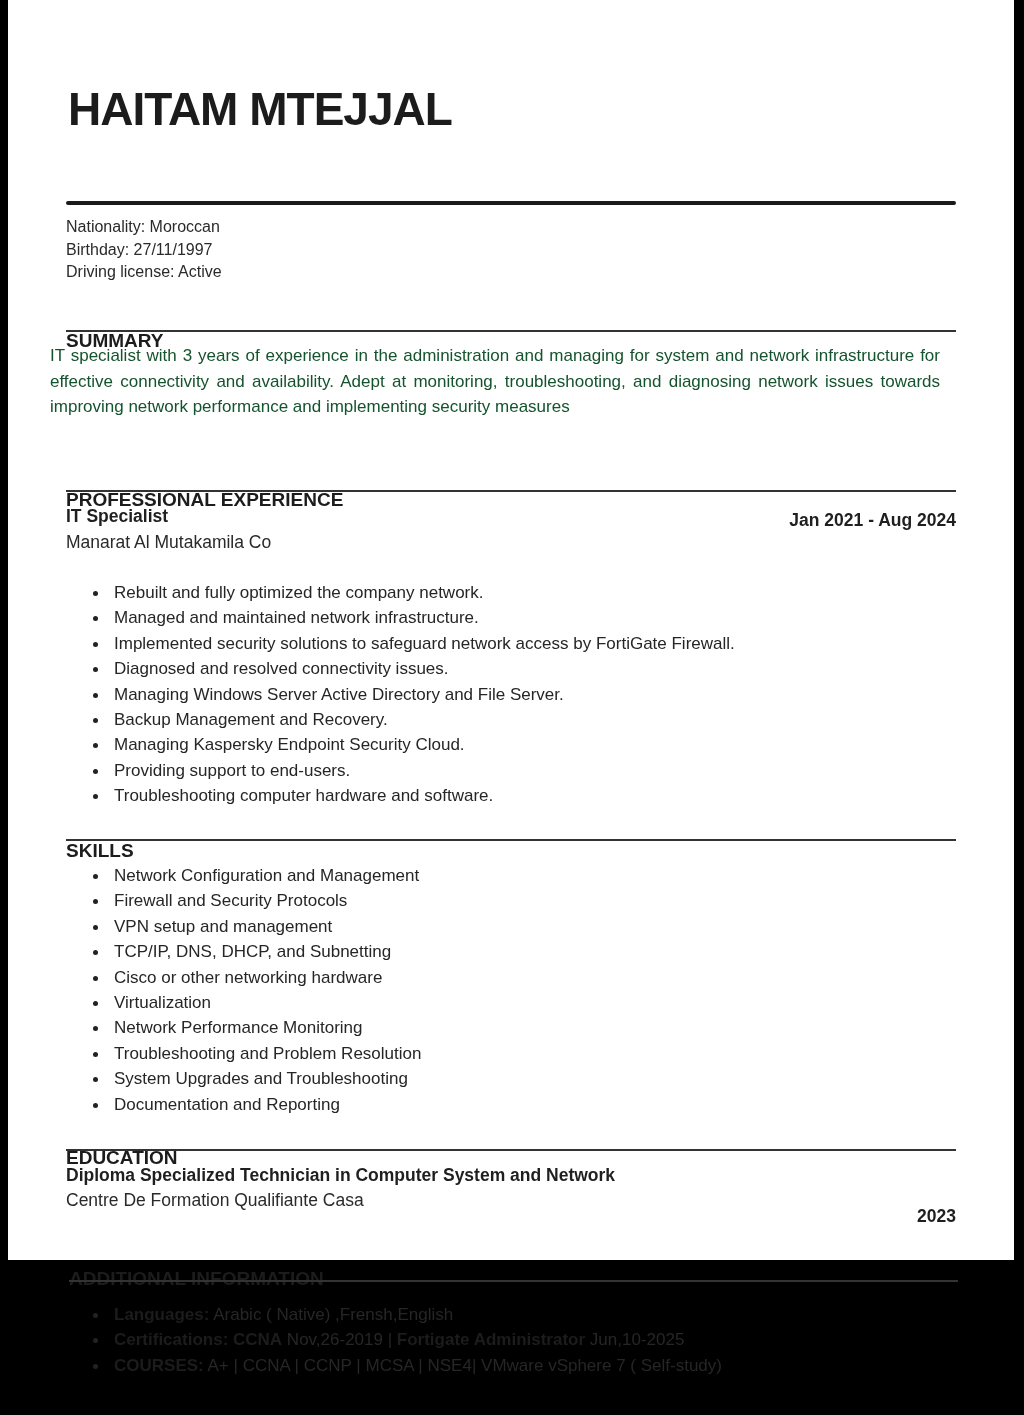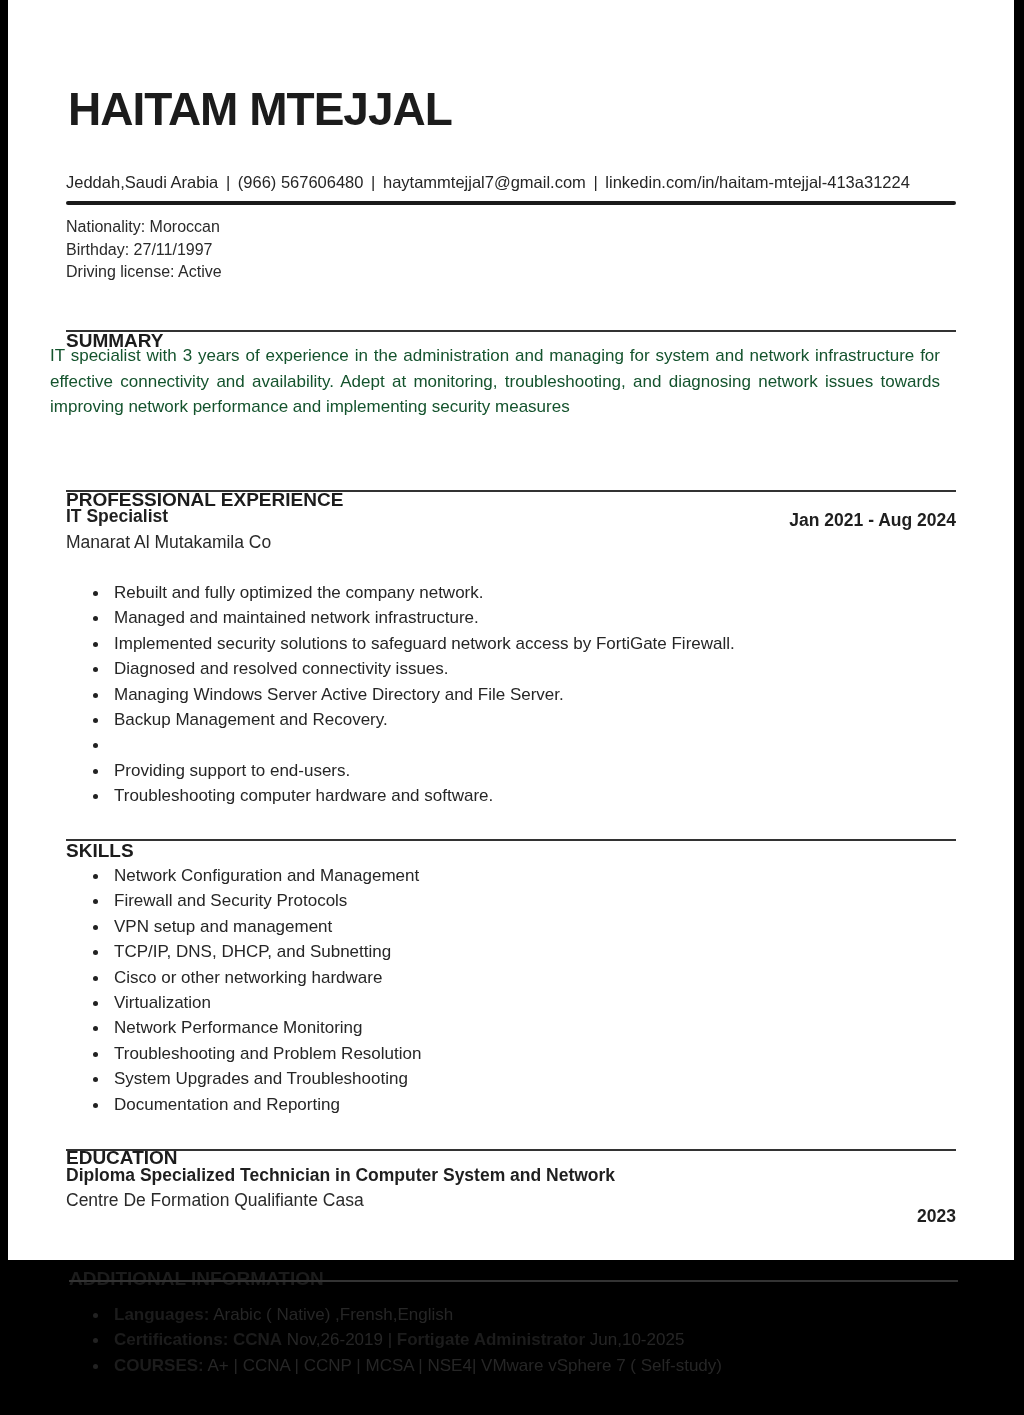--- a/index.html
+++ b/index.html
@@ -54,29 +54,20 @@
   .add-list { left: 58px; top: 1286px; }
   .add-list b { font-weight: bold; color: #1c1c1c; }
 </style>
 </head>
 <body>
 
 <div class="page">
 
   <h1 class="abs name">HAITAM MTEJJAL</h1>
 
-  <div class="abs contact">
-    <span>Jeddah,Saudi Arabia</span>
-    <span class="sep">|</span>
-    <span>(966) 567606480</span>
-    <span class="sep">|</span>
-    <span>haytammtejjal7@gmail.com</span>
-    <span class="sep">|</span>
-    <span>linkedin.com/in/haitam-mtejjal-413a31224</span>
-  </div>
 
   <div class="abs thick-rule"></div>
 
   <div class="abs personal">
     <div>Nationality: Moroccan</div>
     <div>Birthday: 27/11/1997</div>
     <div>Driving license: Active</div>
   </div>
 
   <div class="abs sec-title" style="top:302px;">SUMMARY</div>
@@ -90,21 +81,21 @@
   <div class="abs job-dates">Jan 2021 -  Aug 2024</div>
   <div class="abs job-company">Manarat Al Mutakamila Co</div>
 
   <ul class="abs bullets exp-list">
     <li><span class="dot"></span><span>Rebuilt and fully optimized the company network.</span></li>
     <li><span class="dot"></span><span>Managed and maintained network infrastructure.</span></li>
     <li><span class="dot"></span><span>Implemented security solutions to safeguard network access by FortiGate Firewall.</span></li>
     <li><span class="dot"></span><span>Diagnosed and resolved connectivity issues.</span></li>
     <li><span class="dot"></span><span>Managing Windows Server Active Directory and File Server.</span></li>
     <li><span class="dot"></span><span>Backup Management and Recovery.</span></li>
-    <li><span class="dot"></span></li>
+    <li><span class="dot"></span><span>Managing Kaspersky Endpoint Security Cloud.</span></li>
     <li><span class="dot"></span><span>Providing support to end-users.</span></li>
     <li><span class="dot"></span><span>Troubleshooting computer hardware and software.</span></li>
   </ul>
 
   <div class="abs sec-title" style="top:812px;">SKILLS</div>
   <div class="abs sec-rule" style="top:839px;"></div>
 
   <ul class="abs bullets skills-list">
     <li><span class="dot"></span><span>Network Configuration and Management</span></li>
     <li><span class="dot"></span><span>Firewall and Security Protocols</span></li>

